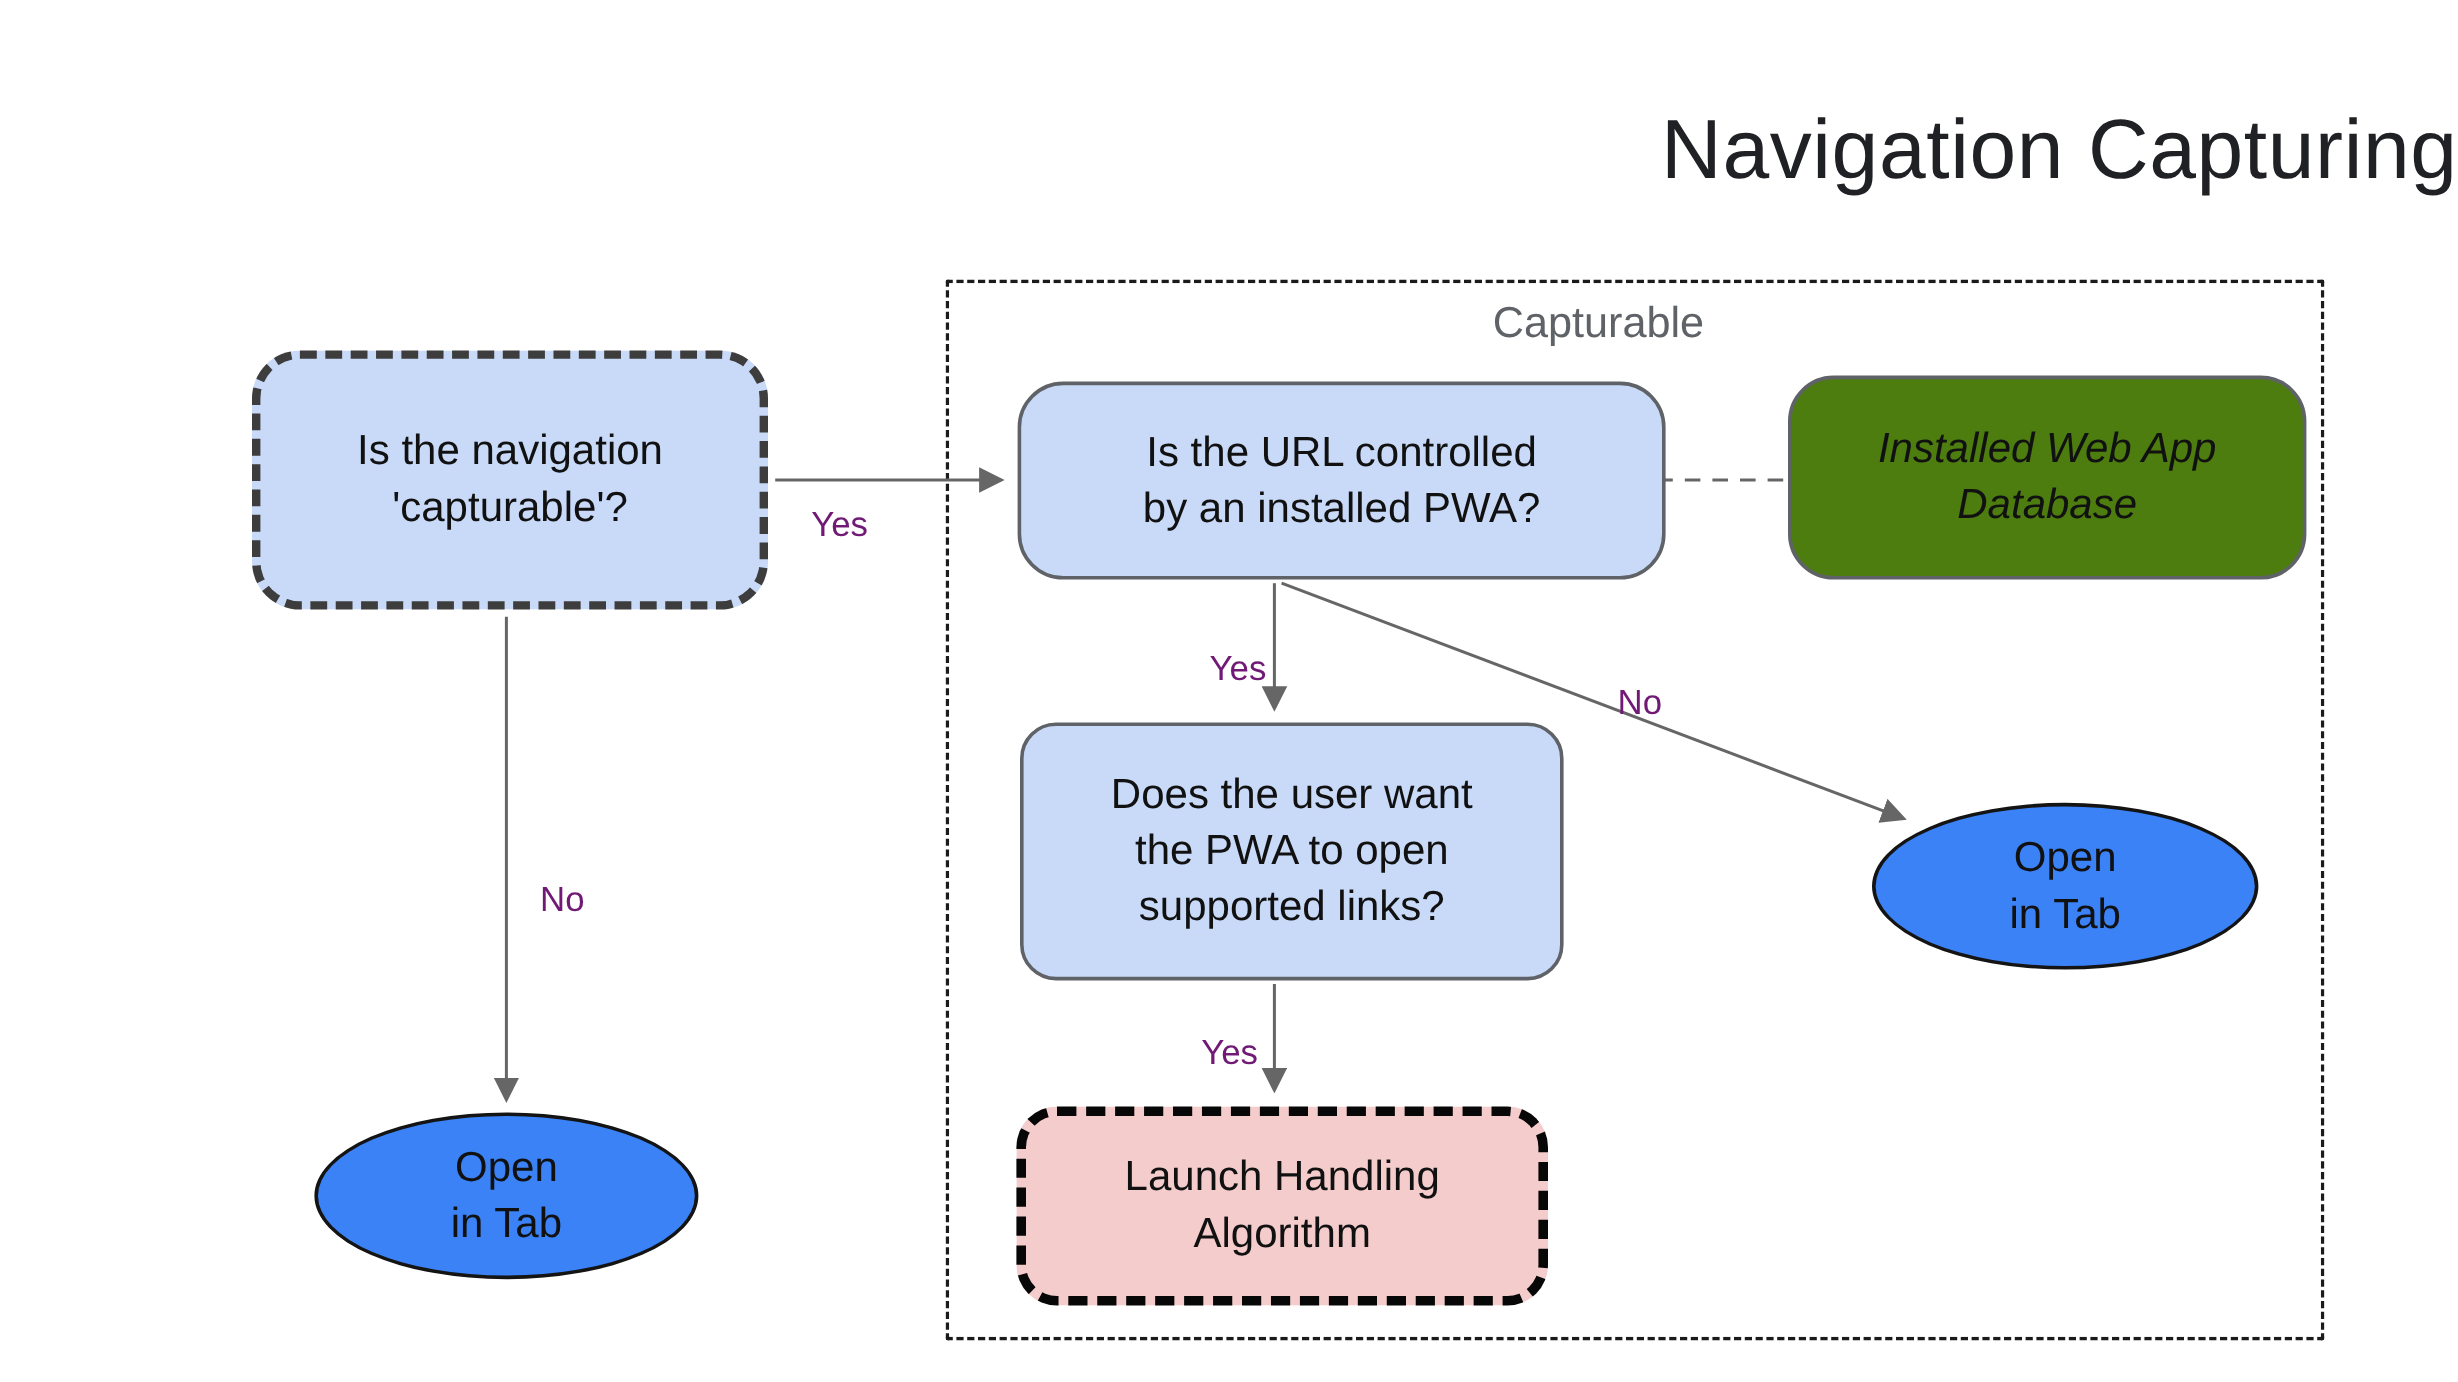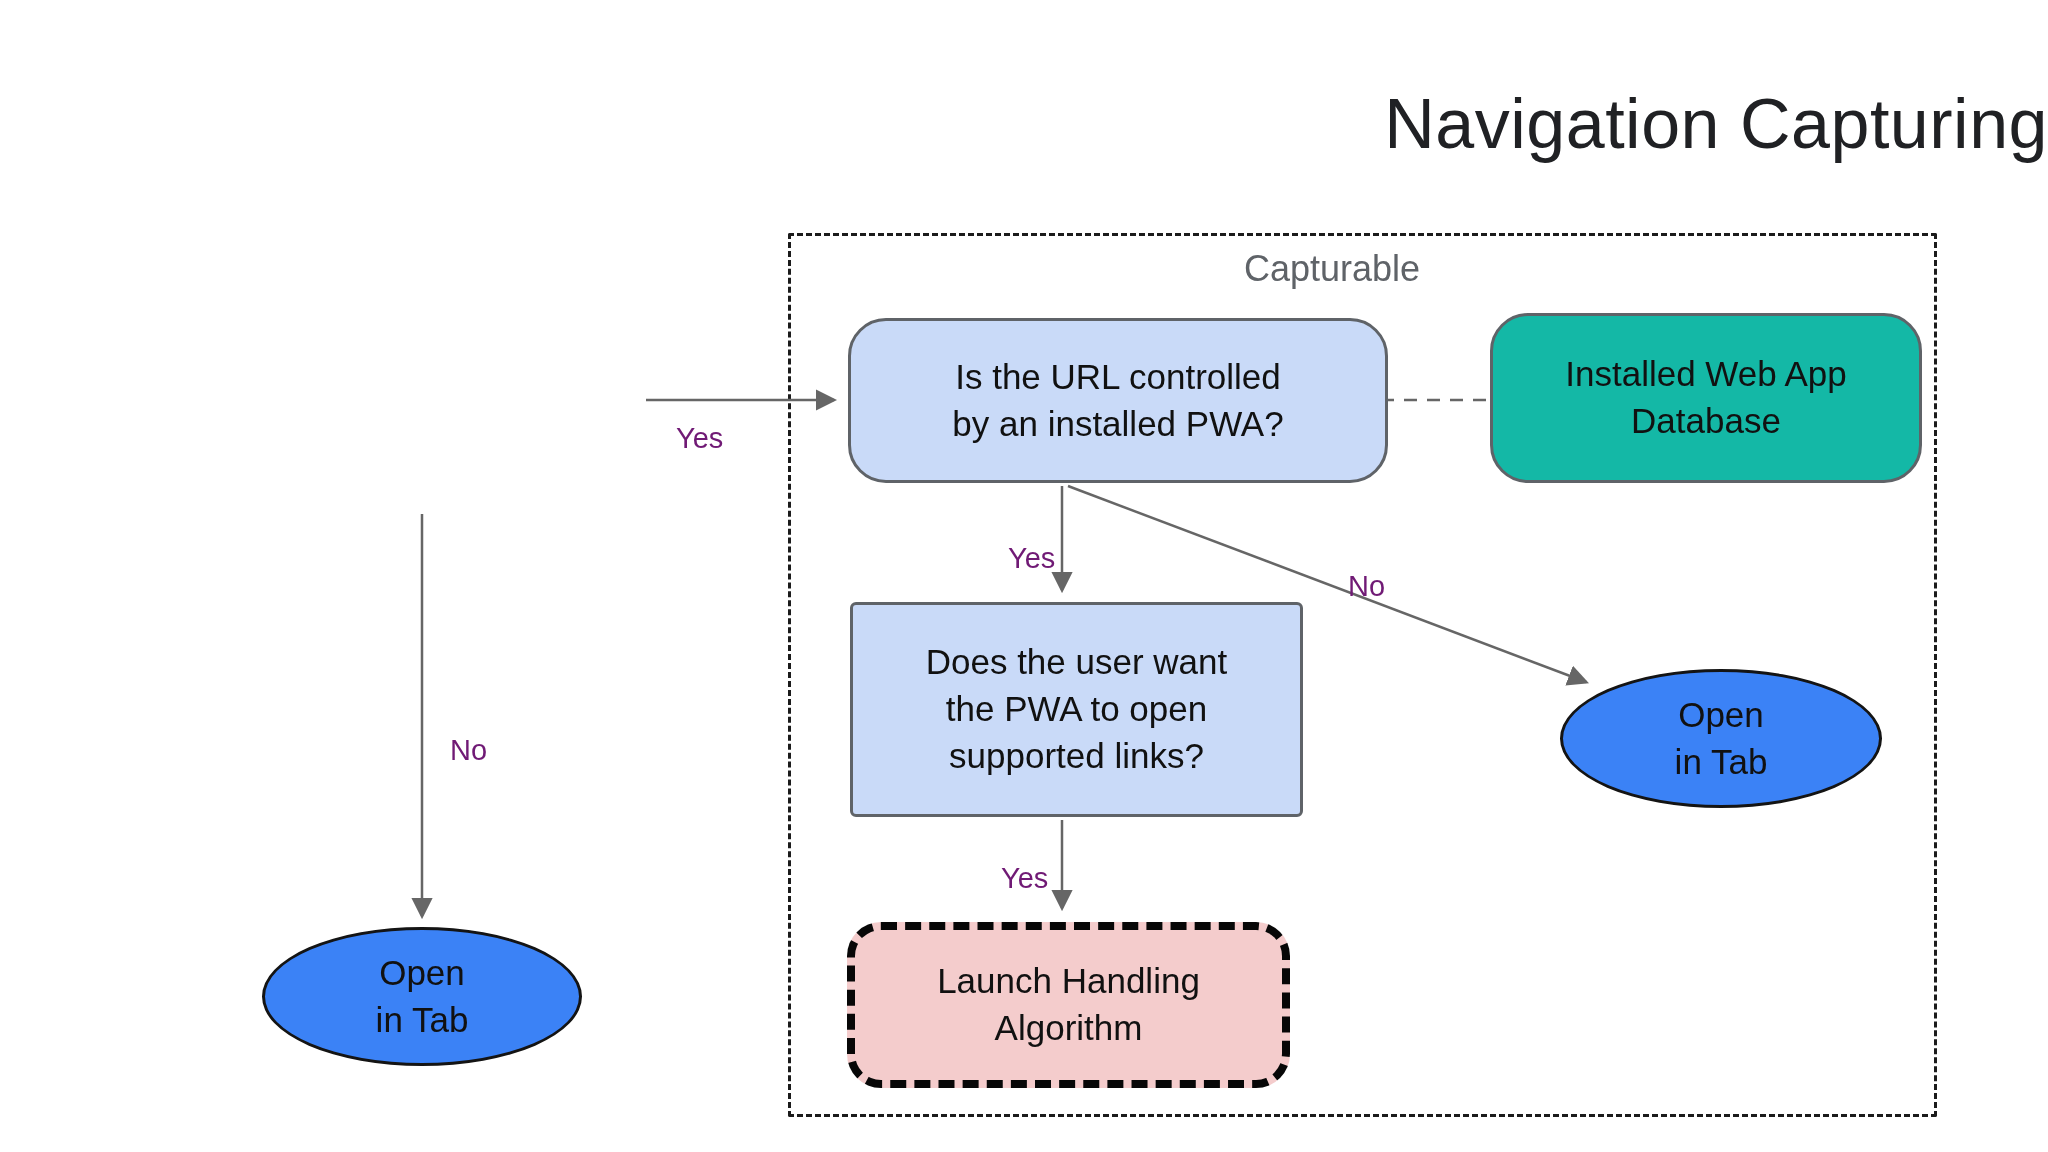--- a/index.html
+++ b/index.html
@@ -43,21 +43,21 @@
     align-items: center;
     justify-content: center;
     text-align: center;
     white-space: pre-line;
     font-size: 35px;
     line-height: 1.34;
     color: #111111;
     box-sizing: border-box;
   }
   .blue  { background: #c9daf8; }
-  .gray  { background: #14b8a6; }
+  .gray  { background: #4d7c0f; font-style: italic; }
   .pink  { background: #f4cccc; }
   .green { background: #3b82f6; }
 
   .rounded-solid {
     border: 3px solid #5f6368;
     border-radius: 38px;
   }
   .node-capturable {
     left: 210px; top: 292px;
     width: 430px; height: 216px;
@@ -68,21 +68,21 @@
     left: 848px; top: 318px;
     width: 540px; height: 165px;
   }
   .node-db {
     left: 1490px; top: 313px;
     width: 432px; height: 170px;
   }
   .node-userwants {
     left: 850px; top: 602px;
     width: 453px; height: 215px;
-    border-radius: 6px;
+    border-radius: 30px;
   }
   .node-launch {
     left: 847px; top: 922px;
     width: 443px; height: 166px;
     border: 8px dashed #070707;
     border-radius: 34px;
   }
   .ellipse {
     border: 3px solid #141414;
     border-radius: 50%;
@@ -126,20 +126,22 @@
       </marker>
     </defs>
     <path d="M 646 400 L 834 400" stroke="#666666" stroke-width="2.5" fill="none" marker-end="url(#arrow)"></path>
     <path d="M 1486 400 L 1320 400" stroke="#666666" stroke-width="2.5" fill="none" stroke-dasharray="13 10" marker-end="url(#arrow)"></path>
     <path d="M 1062 486 L 1062 590" stroke="#666666" stroke-width="2.5" fill="none" marker-end="url(#arrow)"></path>
     <path d="M 1068 486 L 1586 682" stroke="#666666" stroke-width="2.5" fill="none" marker-end="url(#arrow)"></path>
     <path d="M 1062 820 L 1062 908" stroke="#666666" stroke-width="2.5" fill="none" marker-end="url(#arrow)"></path>
     <path d="M 422 514 L 422 916" stroke="#666666" stroke-width="2.5" fill="none" marker-end="url(#arrow)"></path>
   </svg>
 
+  <div class="node blue node-capturable">Is the navigation
+'capturable'?</div>
 
   <div class="node blue rounded-solid node-url">Is the URL controlled
 by an installed PWA?</div>
 
   <div class="node gray rounded-solid node-db">Installed Web App
 Database</div>
 
   <div class="node blue rounded-solid node-userwants">Does the user want
 the PWA to open
 supported links?</div>

